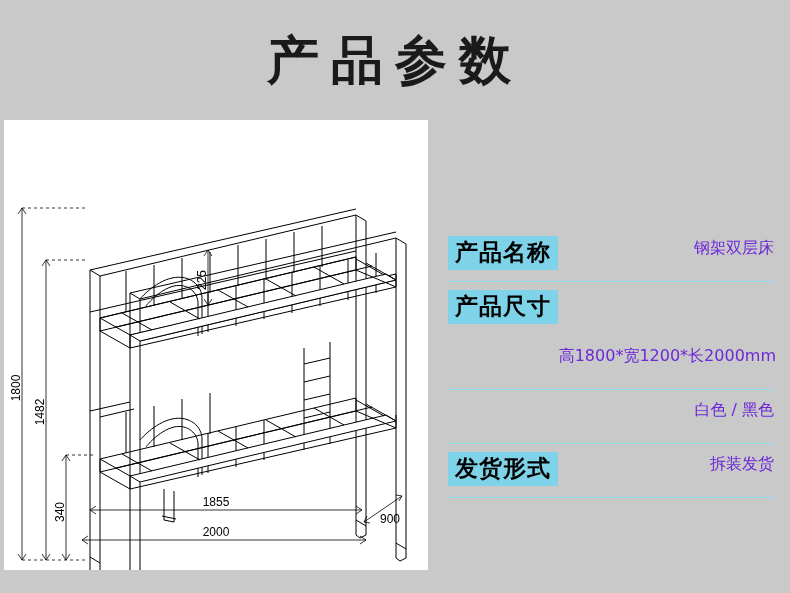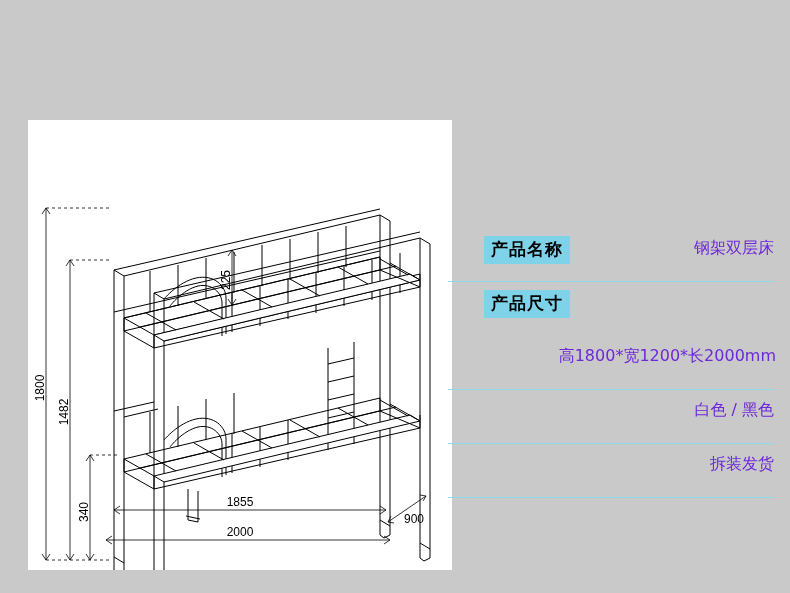--- a/index.html
+++ b/index.html
@@ -26,21 +26,21 @@
     width: 790px;
     text-align: center;
     font-size: 52px;
     font-weight: bold;
     letter-spacing: 12px;
     color: #1a1a1a;
     font-family: "DejaVu Sans", sans-serif;
   }
   .photo {
     position: absolute;
-    left: 28px;
+    left: 4px;
     top: 120px;
     width: 424px;
     height: 450px;
     background: #ffffff;
     overflow: hidden;
   }
   .photo svg {
     display: block;
   }
   .specs {
@@ -55,27 +55,26 @@
   }
   .spec-row.sub {
     height: 54px;
   }
   .spec-label {
     position: absolute;
     left: 0;
     top: 8px;
     background: #7fd3e8;
     color: #000;
-    font-size: 17px;
+    font-size: 23px;
     font-weight: bold;
     padding: 5px 7px 6px 7px;
     line-height: 1;
     letter-spacing: 1px;
     font-family: "DejaVu Sans", sans-serif;
-    margin-left: 36px;
   }
   .spec-value {
     position: absolute;
     right: 4px;
     top: 10px;
     font-size: 16px;
     color: #6d28d9;
     font-family: "DejaVu Sans", sans-serif;
     white-space: nowrap;
   }
@@ -94,20 +93,21 @@
     font-family: "Liberation Sans", sans-serif;
     font-size: 12px;
     fill: #000;
   }
 </style>
 </head>
 <body>
 
 <div class="page">
 
+  <div class="title">产品参数</div>
 
   <div class="photo">
     <svg width="424" height="450" viewBox="0 0 424 450">
       <g stroke="#000" fill="none" stroke-width="1">
 
         <path d="M352 95 L352 400 M362 101 L362 406"></path>
         <path d="M352 95 L362 101 M352 400 L362 406"></path>
 
         <path d="M352 400 L352 415 L356 418 L362 415 L362 406"></path>
 
@@ -270,19 +270,20 @@
       <div class="spec-value wide">高1800*宽1200*长2000mm</div>
       <div class="spec-divider"></div>
     </div>
 
     <div class="spec-row">
       <div class="spec-value">白色 / 黑色</div>
       <div class="spec-divider"></div>
     </div>
 
     <div class="spec-row">
+      <div class="spec-label">发货形式</div>
       <div class="spec-value">拆装发货</div>
       <div class="spec-divider"></div>
     </div>
 
   </div>
 
 </div>
 
 </body></html>

